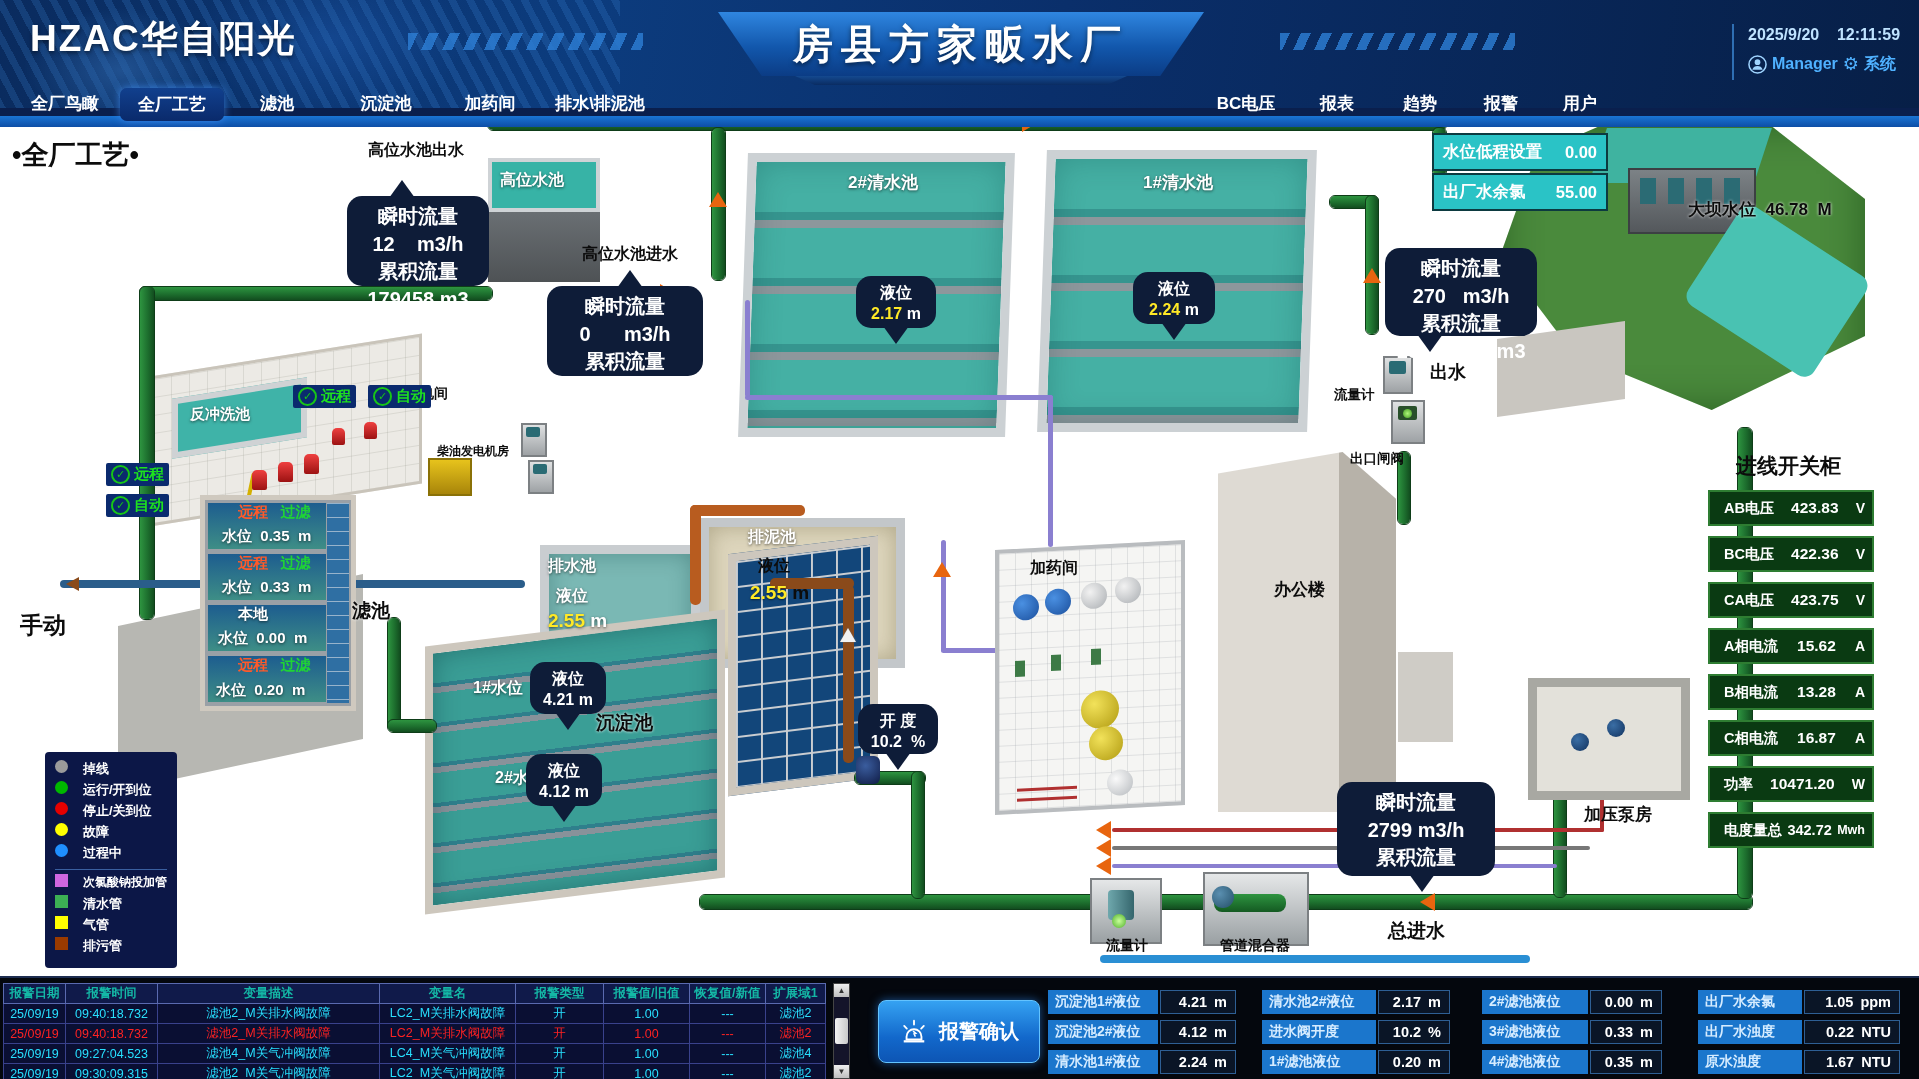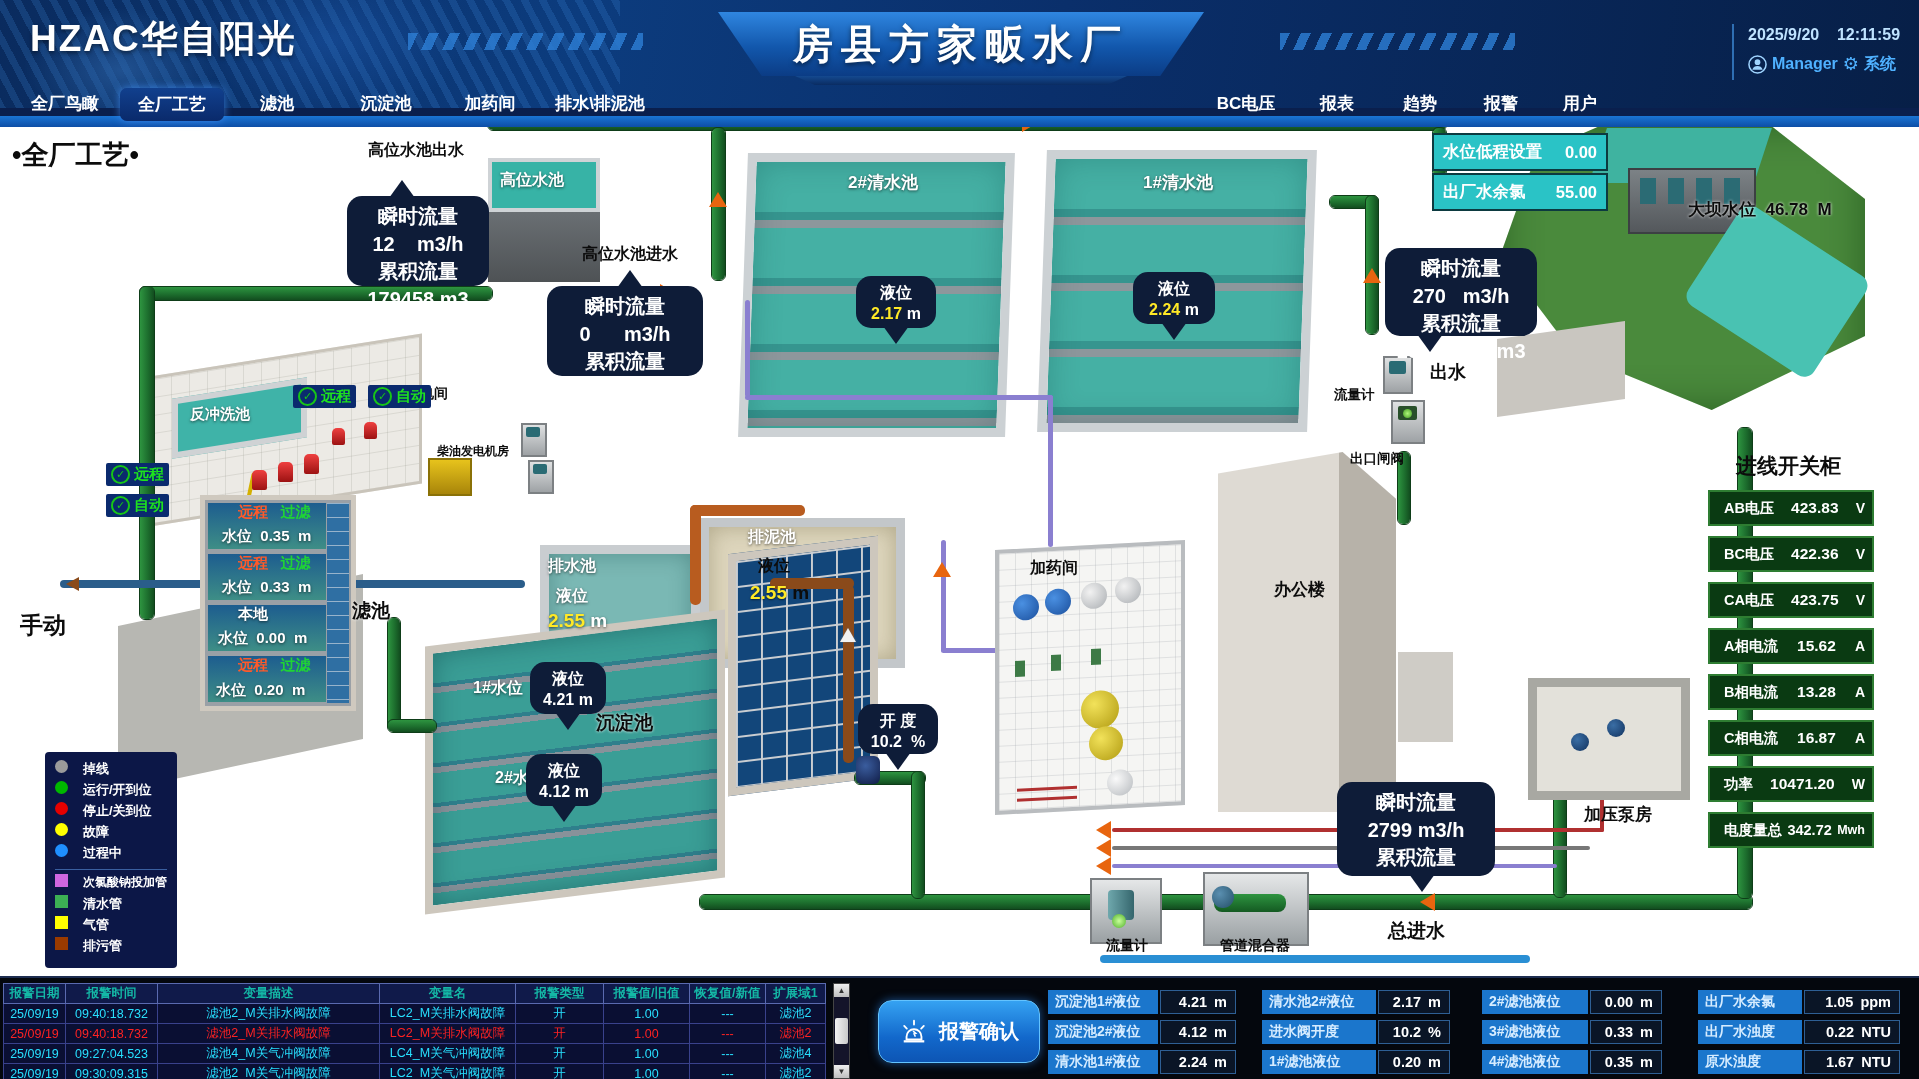--- a/index.html
+++ b/index.html
@@ -73,21 +73,21 @@
   .lg-div{height:1px;background:#3a5fa0;margin:4px 10px 4px 0}
   
   #bottom{position:absolute;left:0;top:976px;width:1919px;height:103px;background:#04070d;border-top:2px solid #1d2d50;z-index:60}
   table.alarm{position:absolute;left:3px;top:5px;border-collapse:collapse;table-layout:fixed;background:#0a0f33;font-size:12.5px}
   table.alarm th{background:#101a4a;color:#14b8a6;border:1px solid #5a6ab0;font-weight:700;height:19px;padding:0 2px;white-space:nowrap;overflow:hidden}
   table.alarm td{color:#27e0ff;border:1px solid #39418c;height:19px;text-align:center;padding:0 2px;white-space:nowrap;overflow:hidden}
   tr.red td{color:#ff2222}
   .sbar{position:absolute;left:833px;top:5px;width:17px;height:96px;background:#14142a;border:1px solid #444;box-sizing:border-box}
   .sbtn{position:absolute;left:0;width:15px;height:13px;background:linear-gradient(180deg,#efefef,#bfbfbf);color:#333;font-size:8px;line-height:13px;text-align:center;cursor:pointer}
   .sthumb{position:absolute;left:1px;top:34px;width:13px;height:26px;background:linear-gradient(90deg,#f4f4f4,#c9c9c9);border-radius:2px;cursor:grab}
-  .ackbtn{position:absolute;left:878px;top:22px;width:160px;height:61px;border-radius:14px;cursor:pointer;
+  .ackbtn{position:absolute;left:878px;top:22px;width:160px;height:61px;border-radius:8px;cursor:pointer;
           background:linear-gradient(180deg,#35a2f2,#1268cb 60%,#0d55b4);border:1px solid #63c3ff;
           display:flex;align-items:center;justify-content:center;gap:10px;color:#fff;font-size:20px;font-weight:700;box-shadow:0 0 10px rgba(40,130,230,.6)}
   .pn-lab{position:absolute;height:24px;background:#1b76cc;color:#d6ecff;font-size:14px;font-weight:700;display:flex;align-items:center;padding-left:7px;box-sizing:border-box;white-space:nowrap;overflow:hidden}
   .pn-val{position:absolute;height:24px;background:#0a1526;border:1px solid #2e5f94;box-sizing:border-box;color:#fff;font-size:14.5px;font-weight:700;display:flex;align-items:center;justify-content:flex-end;gap:7px;padding-right:8px;white-space:nowrap}
   
   .pump-red{position:absolute;width:15px;height:20px;background:linear-gradient(180deg,#ef4040,#9c1212);border-radius:5px 5px 2px 2px;z-index:12}
   .mpost{position:absolute;background:linear-gradient(180deg,#dfe1e2,#9ea2a5);border:2px solid #7c8083;box-sizing:border-box;z-index:10}
   .mtop{position:absolute;background:#2a6b74;z-index:11;border-radius:2px}
 </style>
 </head>

